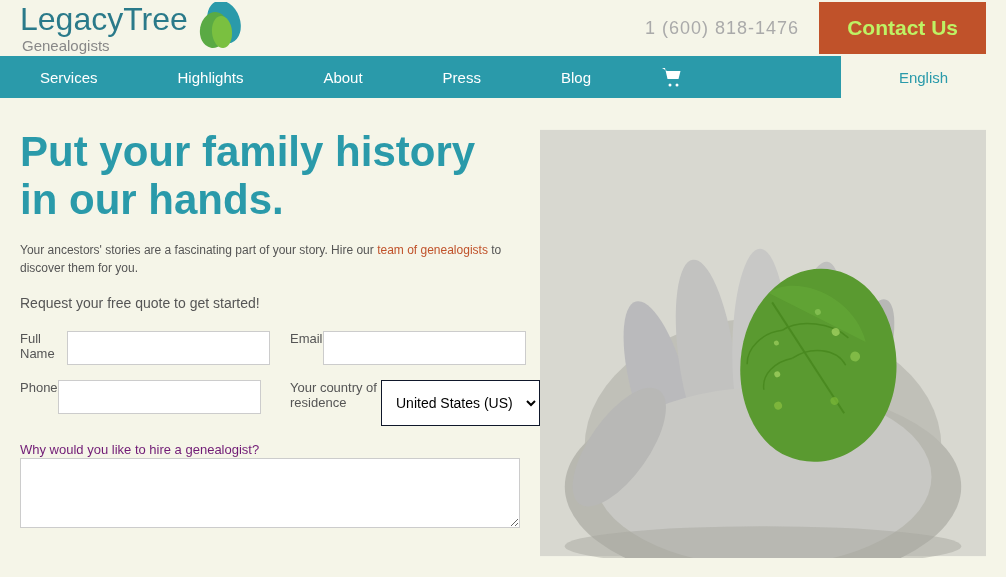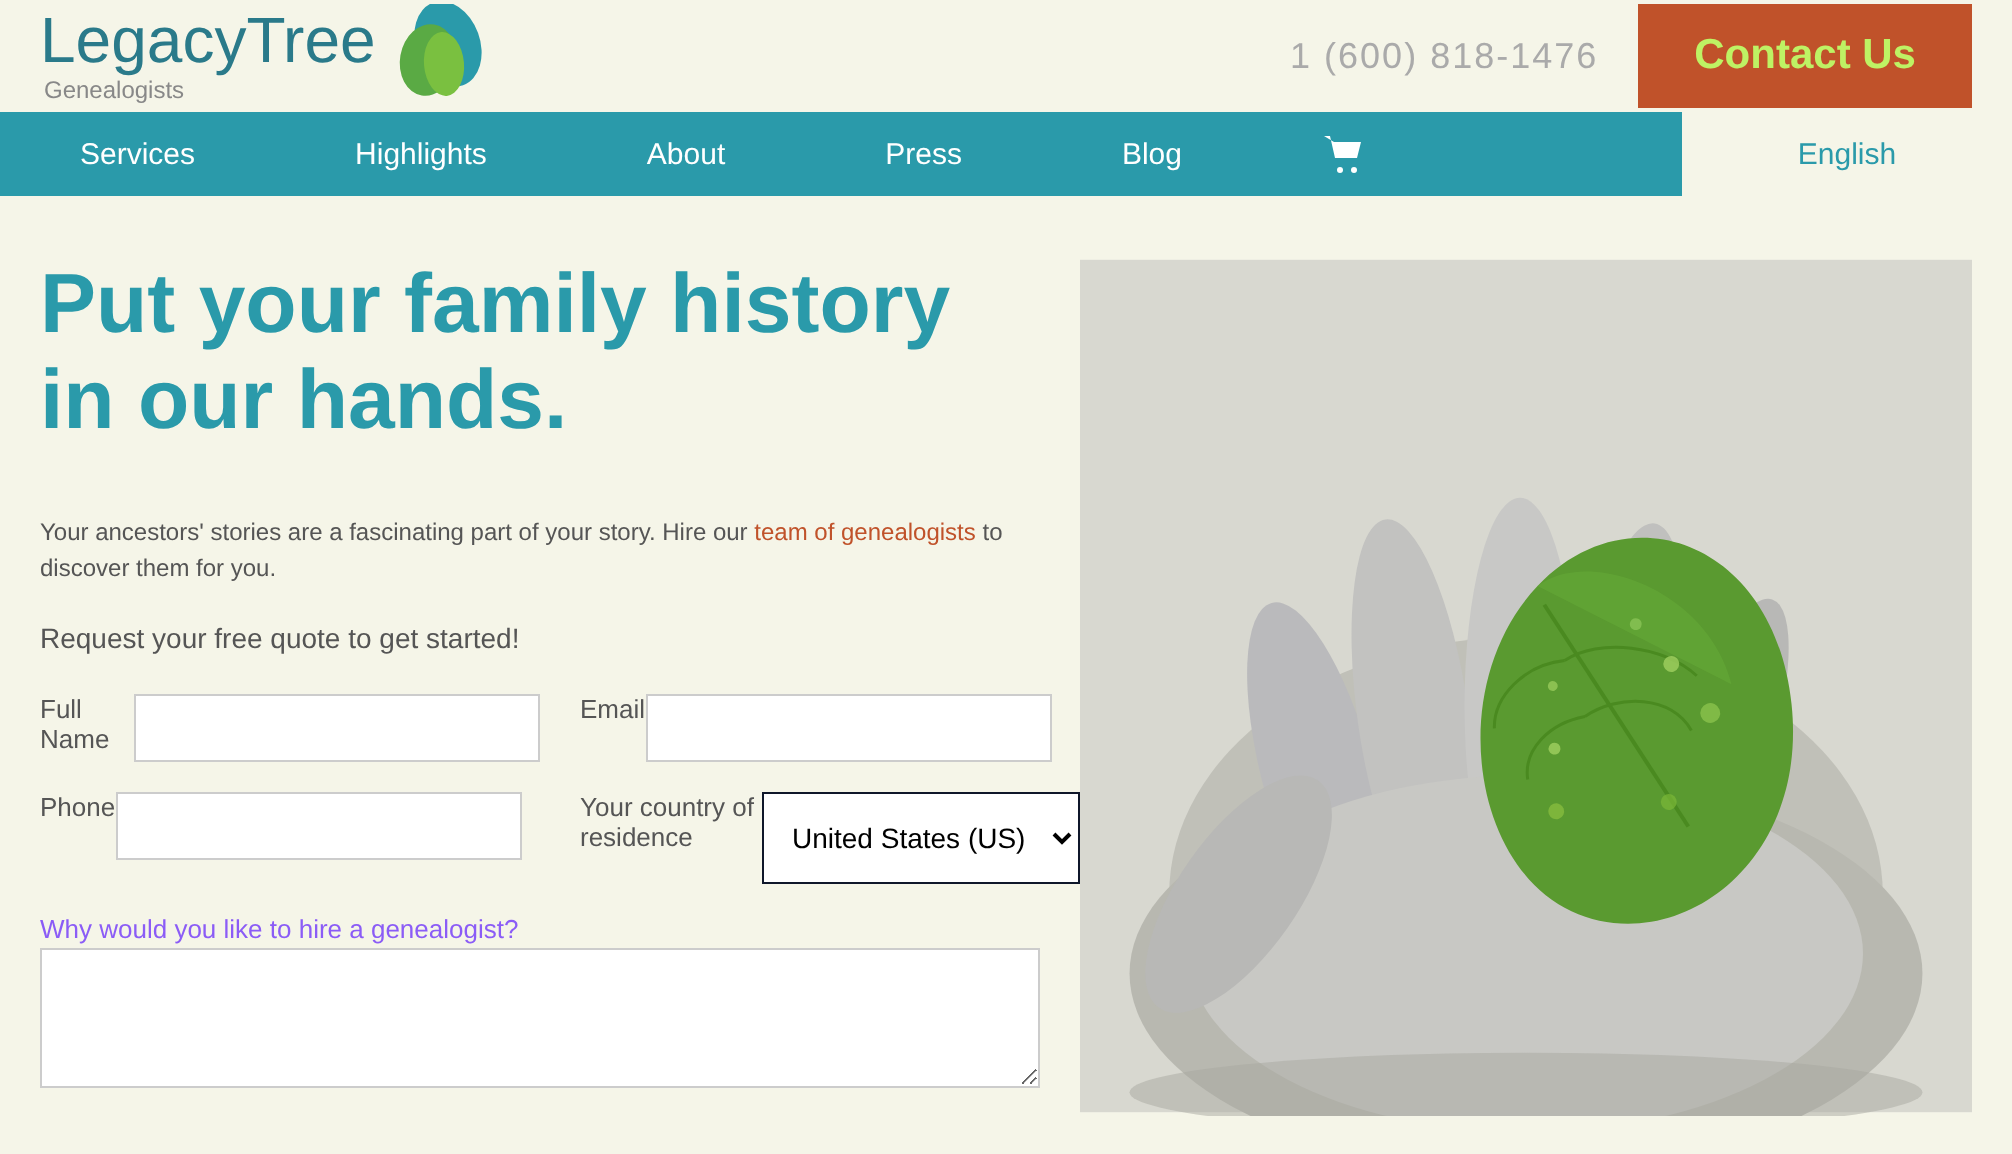--- a/index.html
+++ b/index.html
@@ -21,21 +21,21 @@
     .logo-text {
       font-size: 32px;
       color: #555;
       font-weight: normal;
       line-height: 1;
     }
     .logo-text span {
       color: #2a7a8a;
     }
     .logo-sub {
-      font-size: 12px;
+      font-size: 15px;
       color: #888;
       margin-top: 2px;
       margin-left: 2px;
     }
     .logo-leaf {
       margin-left: 6px;
       width: 48px;
       height: 52px;
     }
     .header-right {
@@ -111,21 +111,21 @@
     }
     .form-section {
       flex: 0 0 520px;
       max-width: 520px;
     }
     .hero-title {
       color: #2a9aaa;
       font-size: 42px;
       font-weight: bold;
       line-height: 1.15;
-      margin-bottom: 32px;
+      margin-bottom: 16px;
     }
     .hero-desc {
       color: #555;
       font-size: 12px;
       margin-bottom: 18px;
       line-height: 1.5;
     }
     .hero-desc a {
       color: #c0522a;
       text-decoration: none;
@@ -165,21 +165,21 @@
       height: 46px;
       background: white;
       outline: none;
       cursor: pointer;
     }
     .form-textarea-group {
       margin-top: 6px;
     }
     .form-textarea-label {
       font-size: 13px;
-      color: #8b5cf6;
+      color: #701a75;
       margin-bottom: 5px;
     }
     .form-textarea {
       border: 1px solid #ccc;
       padding: 8px 10px;
       font-size: 14px;
       width: 100%;
       height: 70px;
       max-width: 500px;
       resize: vertical;

